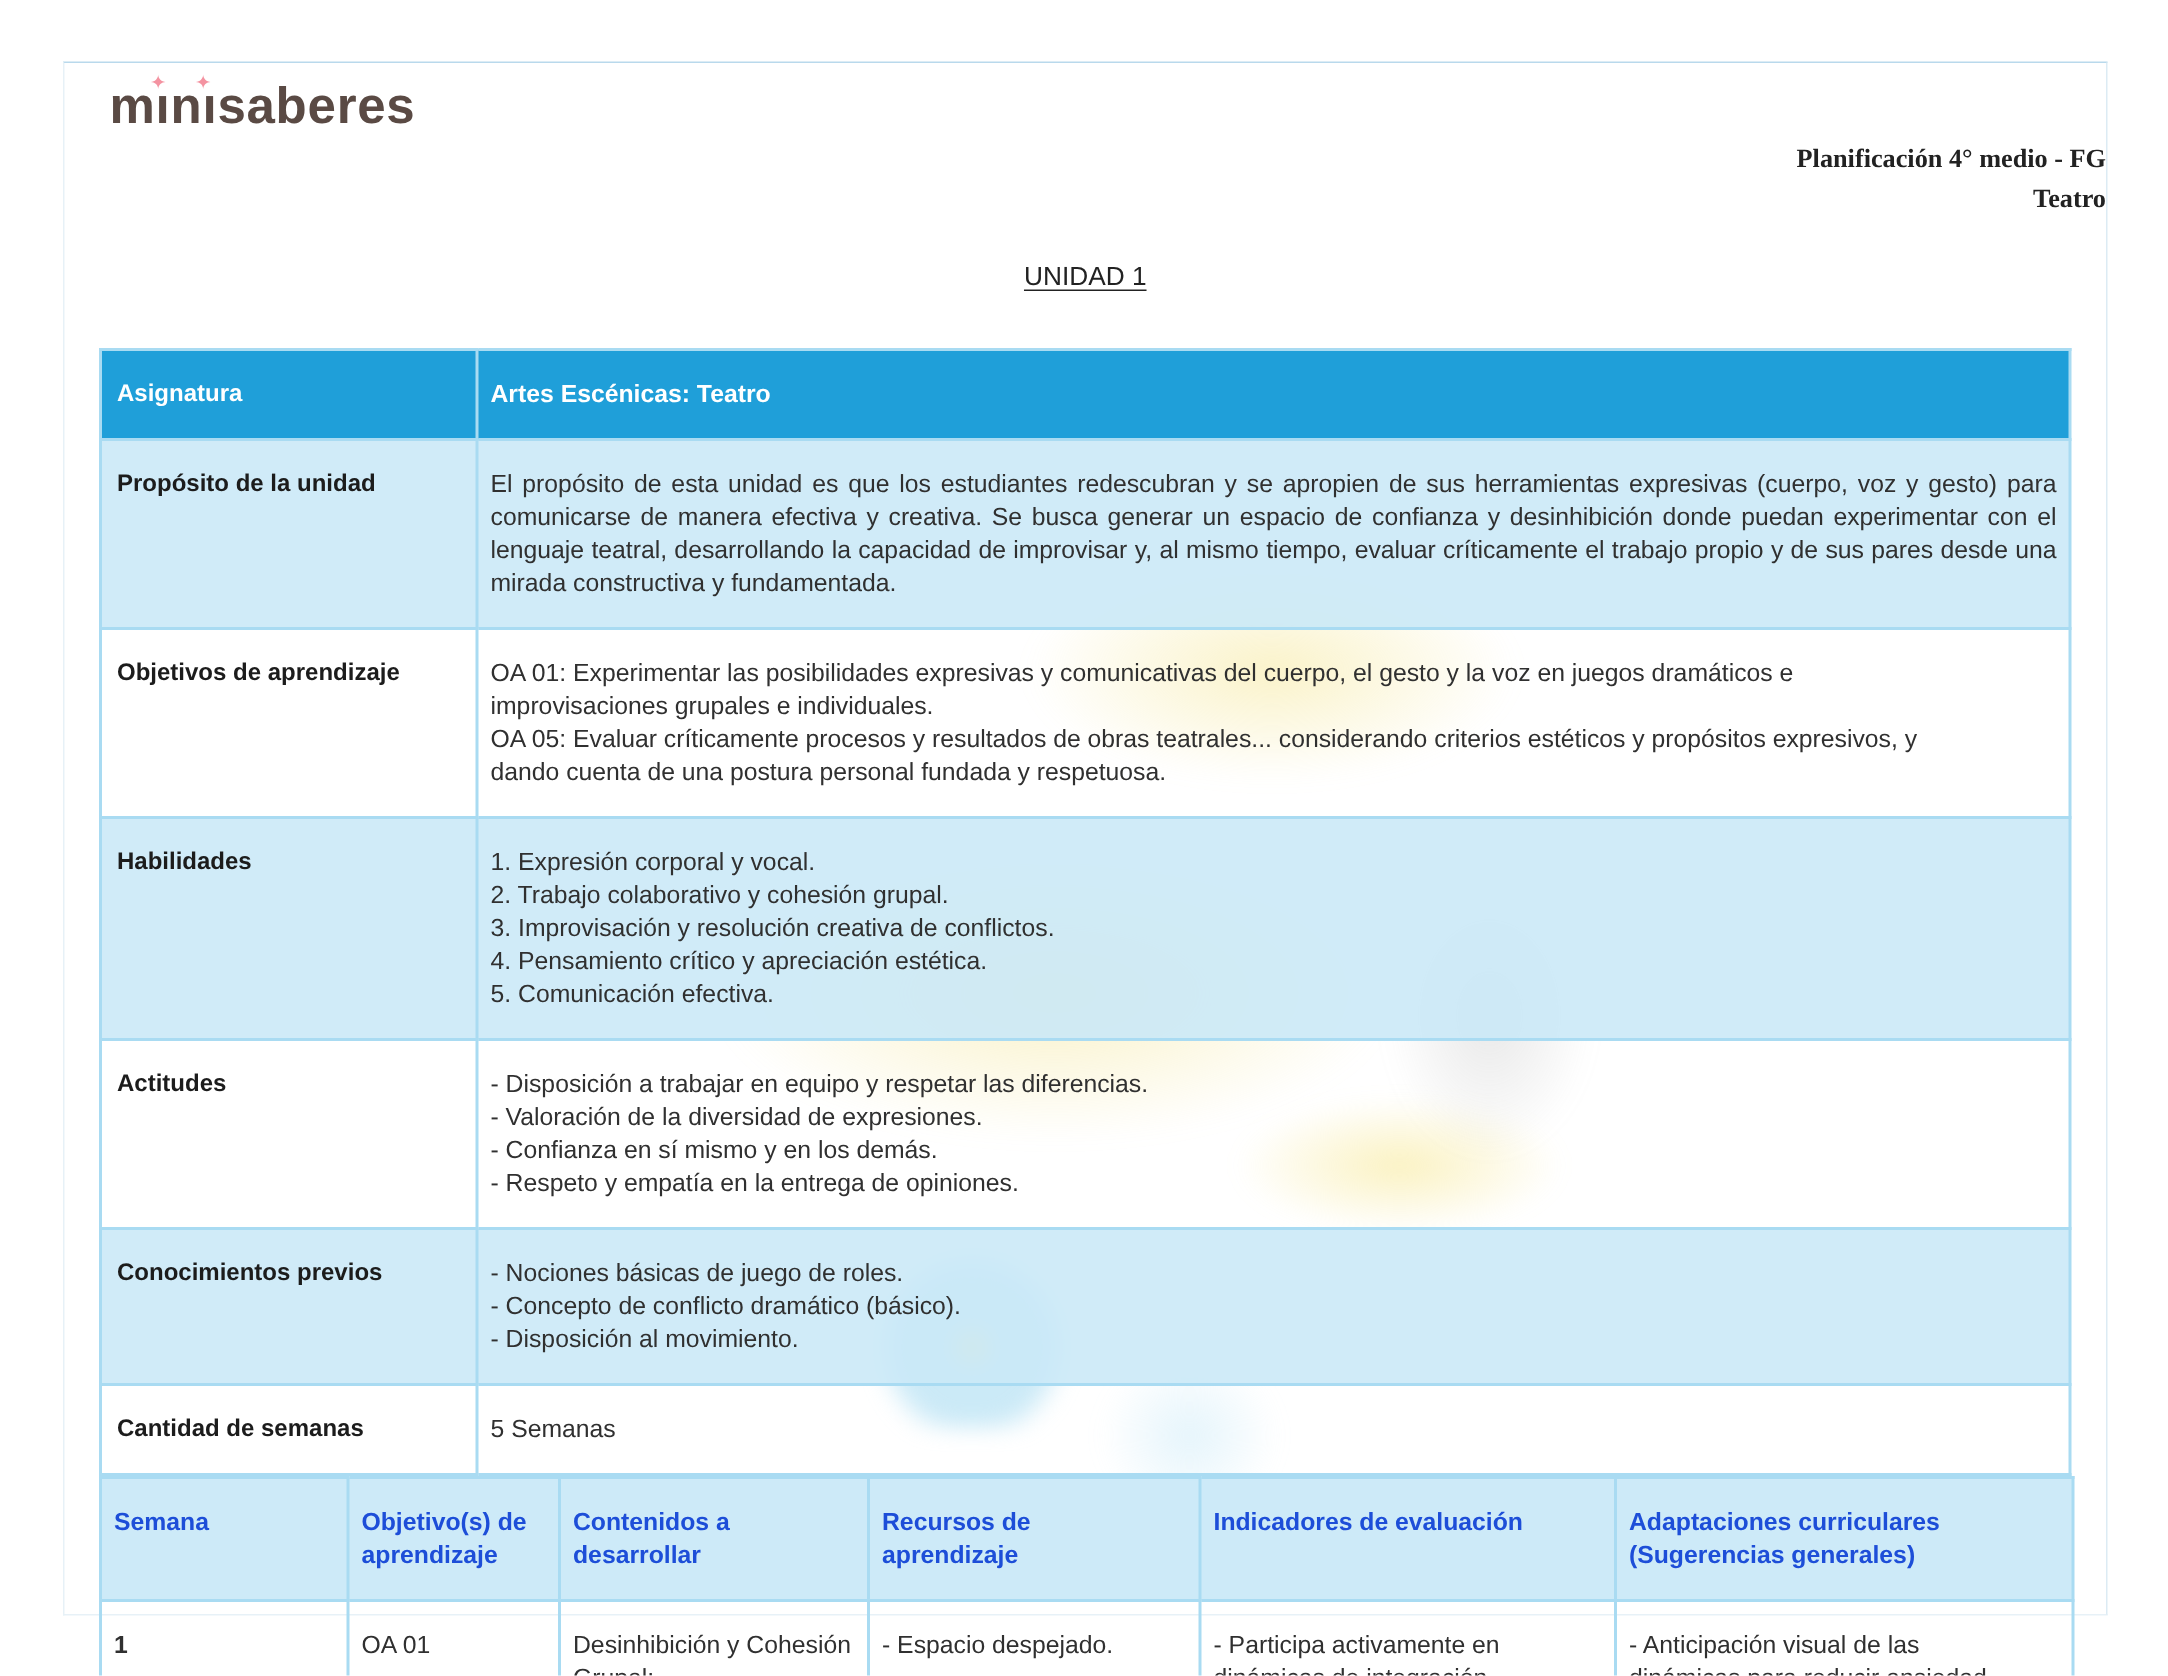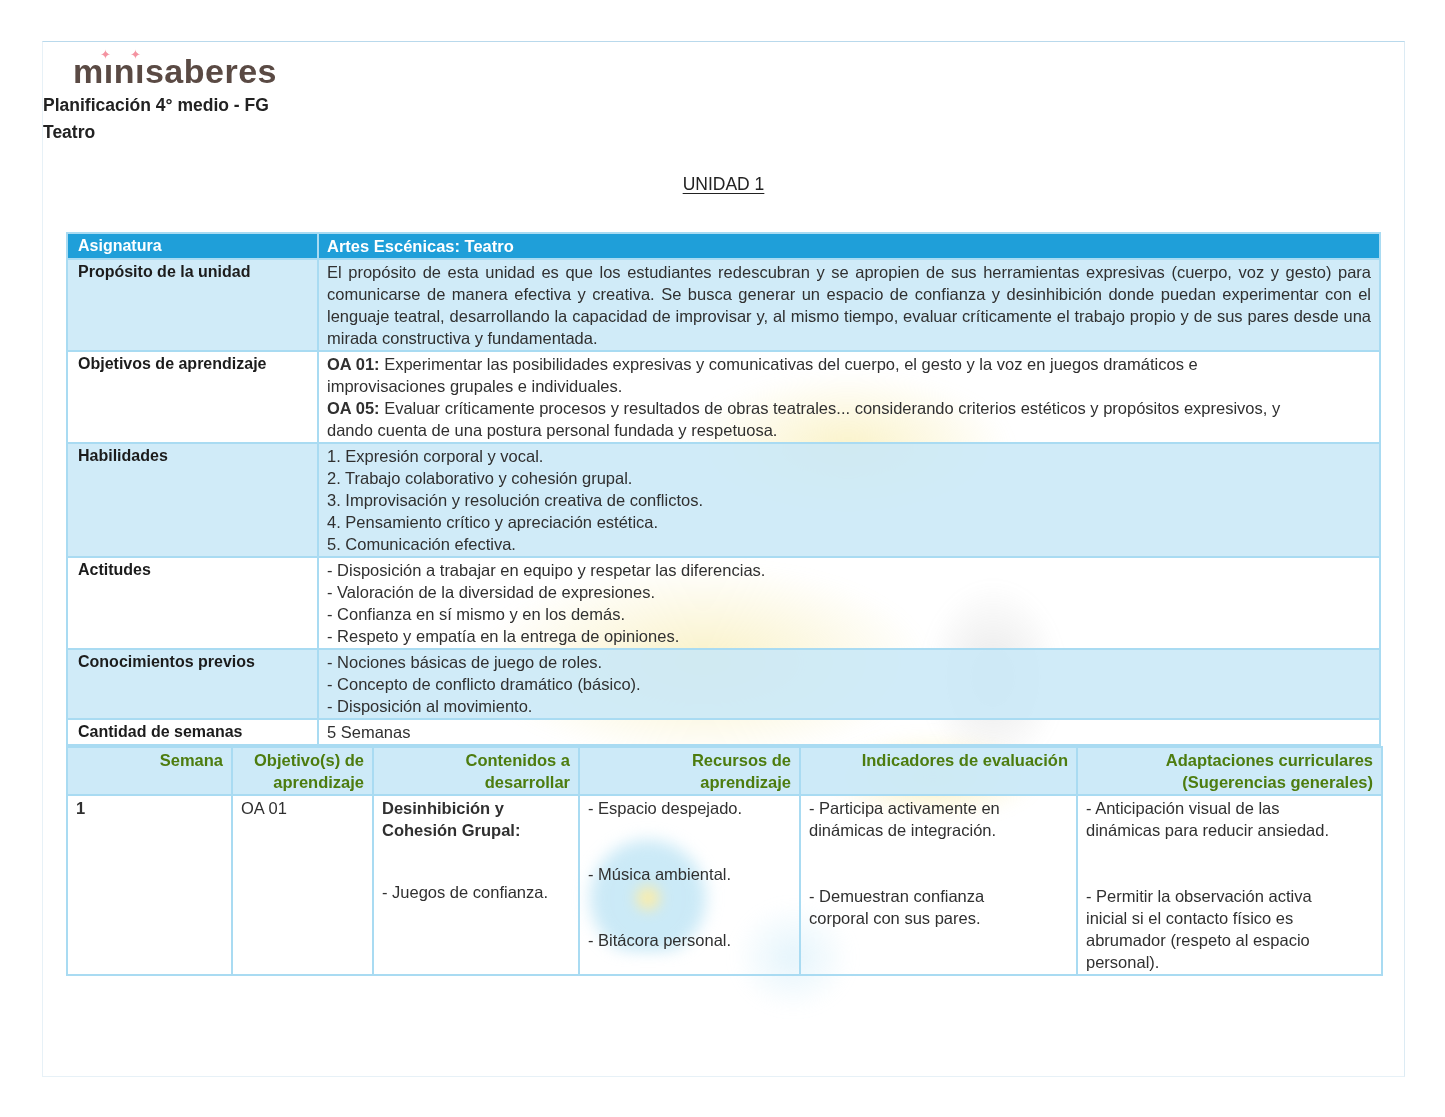--- a/index.html
+++ b/index.html
@@ -14,36 +14,36 @@
   .wm4{left:780px;top:690px;width:220px;height:90px;background:radial-gradient(ellipse at center,rgba(244,222,100,.40),rgba(244,222,100,0) 70%);}
   .wm5{left:540px;top:790px;width:130px;height:120px;background:radial-gradient(circle at 50% 55%,rgba(250,235,160,.9) 0 12%,rgba(160,216,240,.55) 13% 55%,rgba(160,216,240,0) 70%);}
   .wm6{left:690px;top:860px;width:120px;height:110px;background:radial-gradient(ellipse at center,rgba(180,225,245,.35),rgba(180,225,245,0) 70%);}
 
   .logo{position:absolute;left:30px;top:10px;z-index:3;font-size:34px;font-weight:bold;letter-spacing:.5px;color:#5a4a44;}
   .logo .stars{position:absolute;left:0;top:0;width:100%;height:100%;}
   .logo .star{position:absolute;font-size:13px;color:#f493a1;top:-5px;font-weight:normal;}
   .logo .star.s1{left:27px;}
   .logo .star.s2{left:57px;}
 
-  .titleblock{position:absolute;left:0;top:50px;width:100%;text-align:left;z-index:3;}
+  .titleblock{position:absolute;left:0;top:50px;width:100%;text-align:right;z-index:3;font-family:Liberation Serif, serif;}
   .titleblock div{font-size:17.5px;font-weight:bold;color:#222;line-height:27px;}
   .unit-title{position:absolute;left:0;top:132px;width:100%;text-align:center;z-index:3;font-size:17.5px;font-weight:normal;color:#222;text-decoration:underline;text-underline-offset:3px;}
 
   .tables{position:absolute;left:23px;top:190px;width:1315px;z-index:2;}
   table{border-collapse:collapse;table-layout:fixed;width:1315px;}
-  td,th{border:2px solid #a9dbf2;font-size:16.5px;line-height:22px;vertical-align:top;padding:1px 8px;}
+  td,th{border:2px solid #a9dbf2;font-size:16.5px;line-height:22px;vertical-align:top;padding:18px 8px;}
   .lbl{width:235px;font-weight:bold;color:#1c1c1c;font-size:16px;padding-left:10px;padding-right:4px;}
   .alt td{background:rgba(201,232,247,.88);}
   .plain td{background:transparent;}
   tr.hdr td{background:#1f9fd9;color:#ffffff;font-weight:bold;border-color:#a9dbf2;}
   .just{text-align:justify;}
   .pre{white-space:pre-line;}
-  .b{font-weight:bold;}
+  .b{font-weight:normal;}
 
-  .sched th{background:rgba(201,232,247,.92);color:#4d7c0f;font-weight:bold;text-align:right;white-space:pre-line;}
+  .sched th{background:rgba(201,232,247,.92);color:#1d4ed8;font-weight:bold;text-align:left;white-space:pre-line;}
   .sched td{background:transparent;}
   .sched .body{margin-top:40px;}
   .sched .c1{font-weight:bold;}
 </style>
 </head>
 <body>
 
 <div class="sheet">
 
   <div class="wm wm1"></div>

